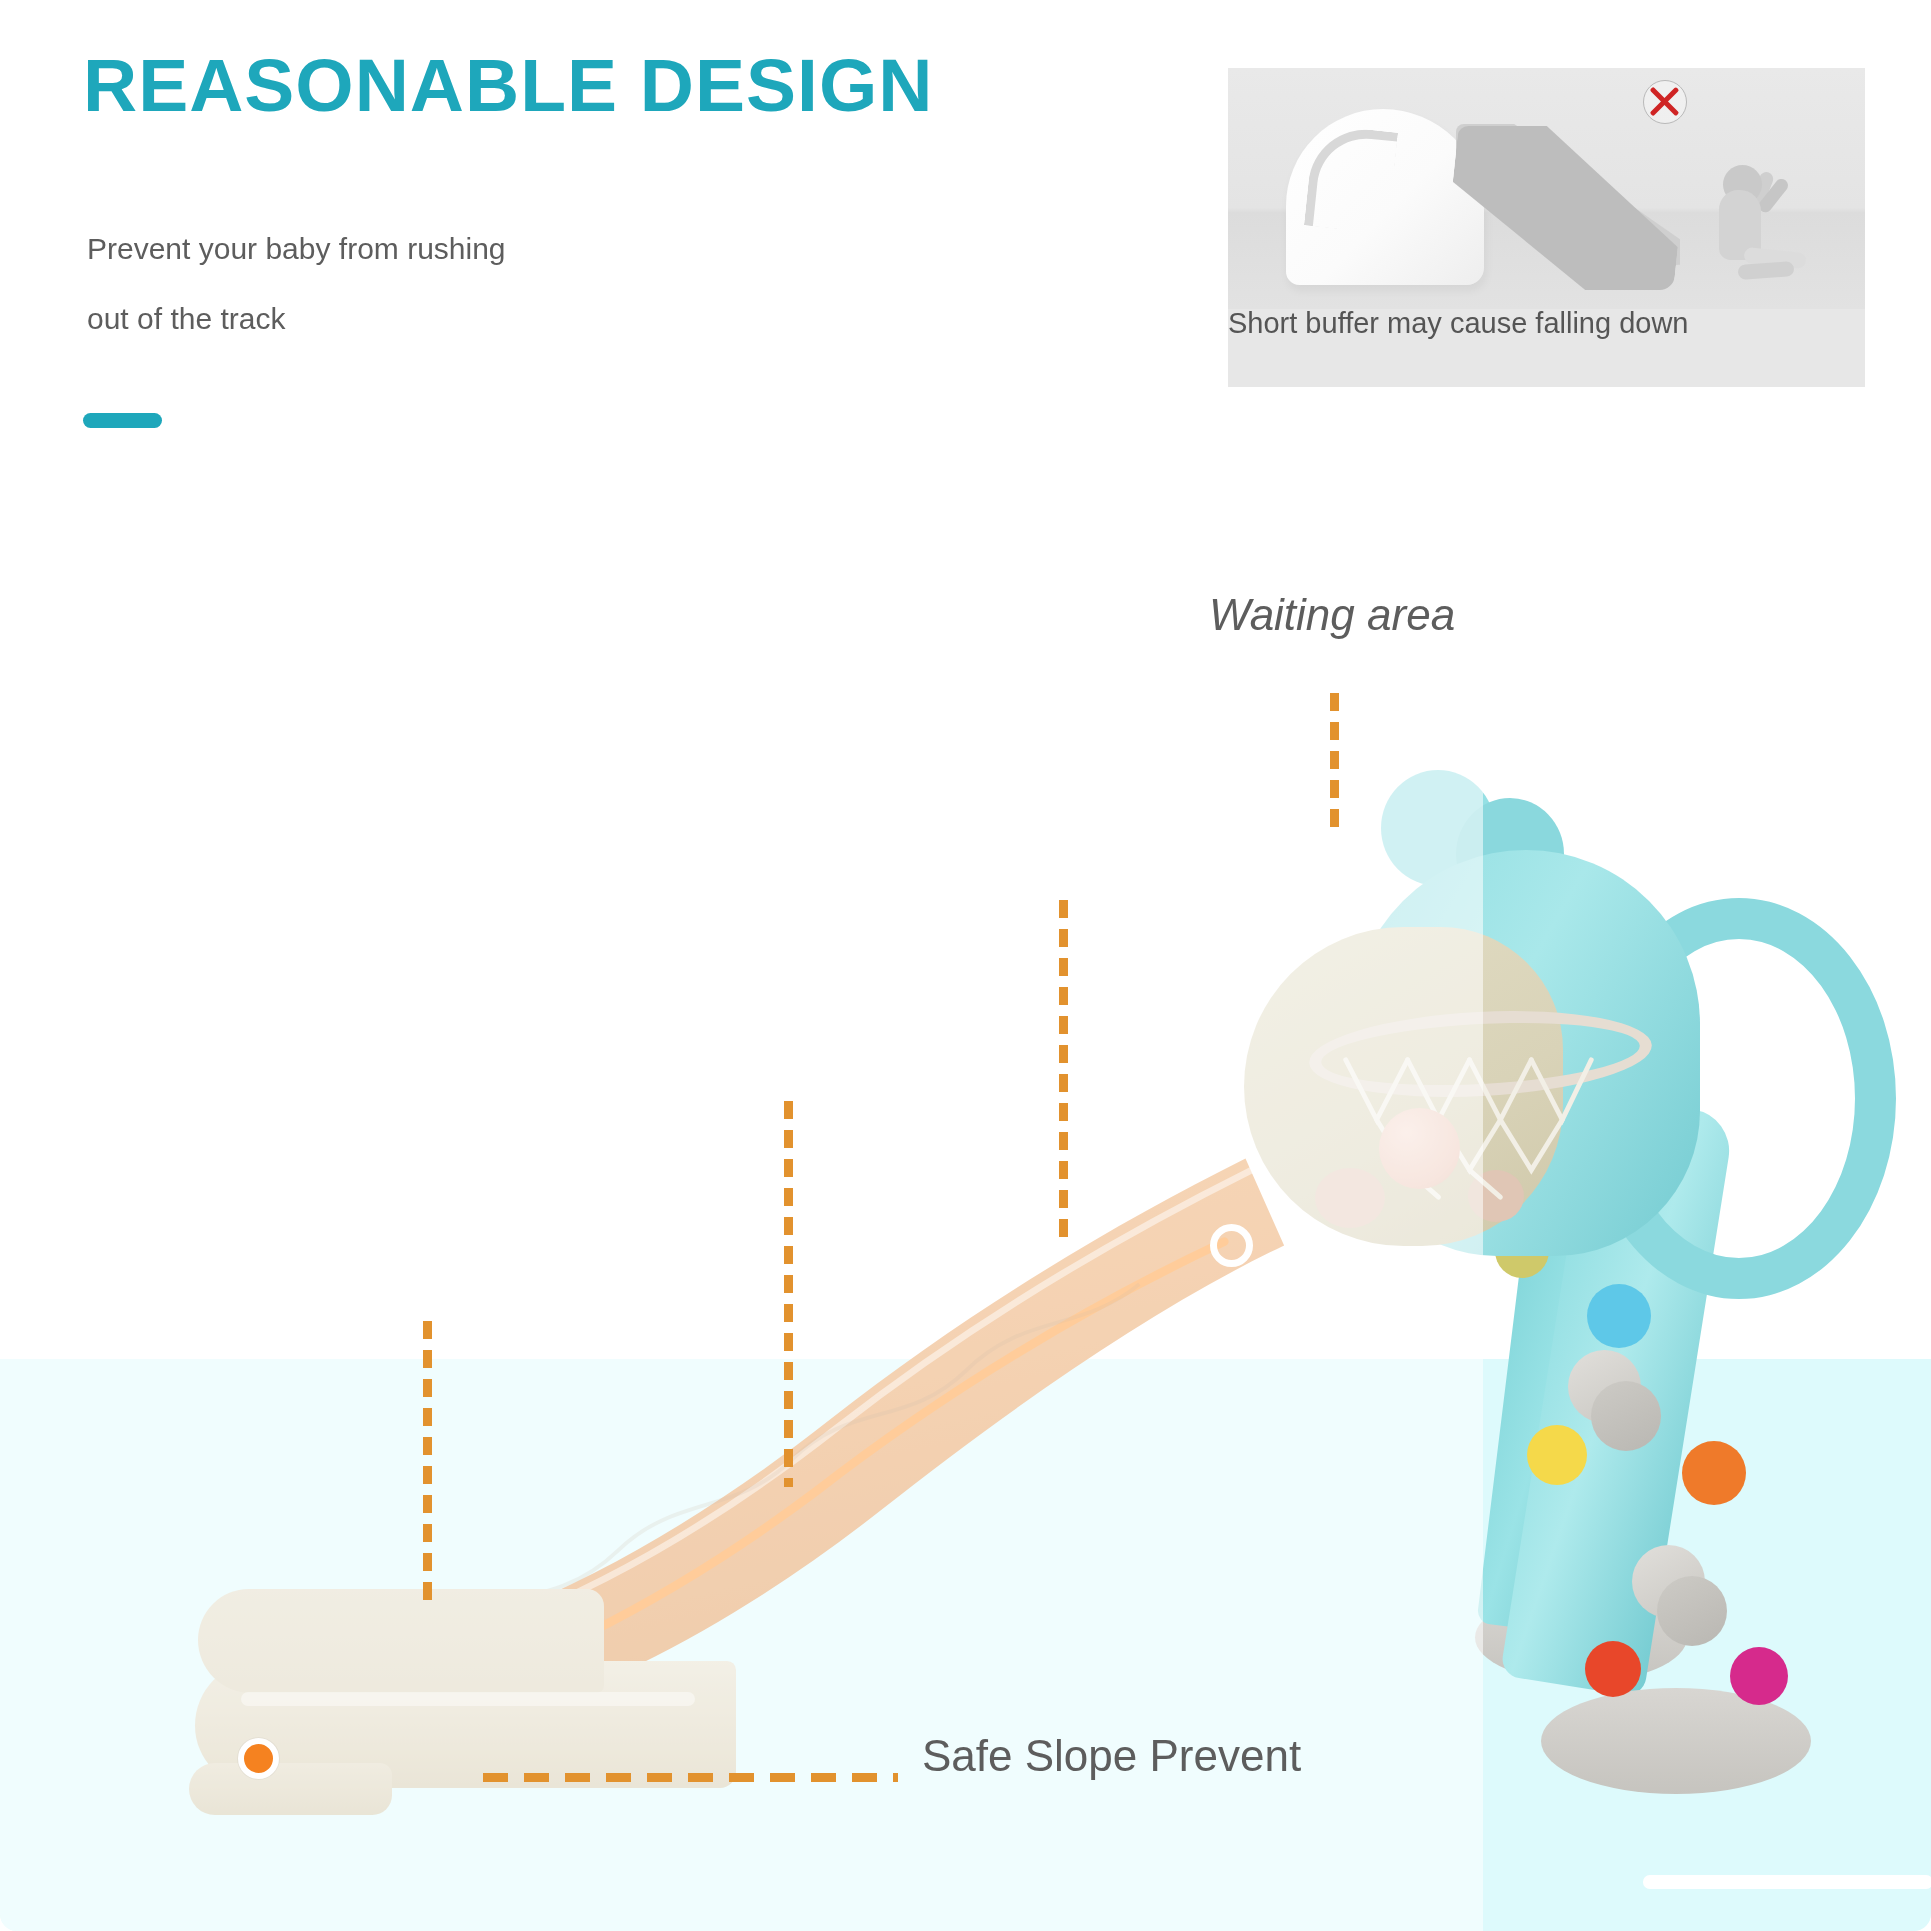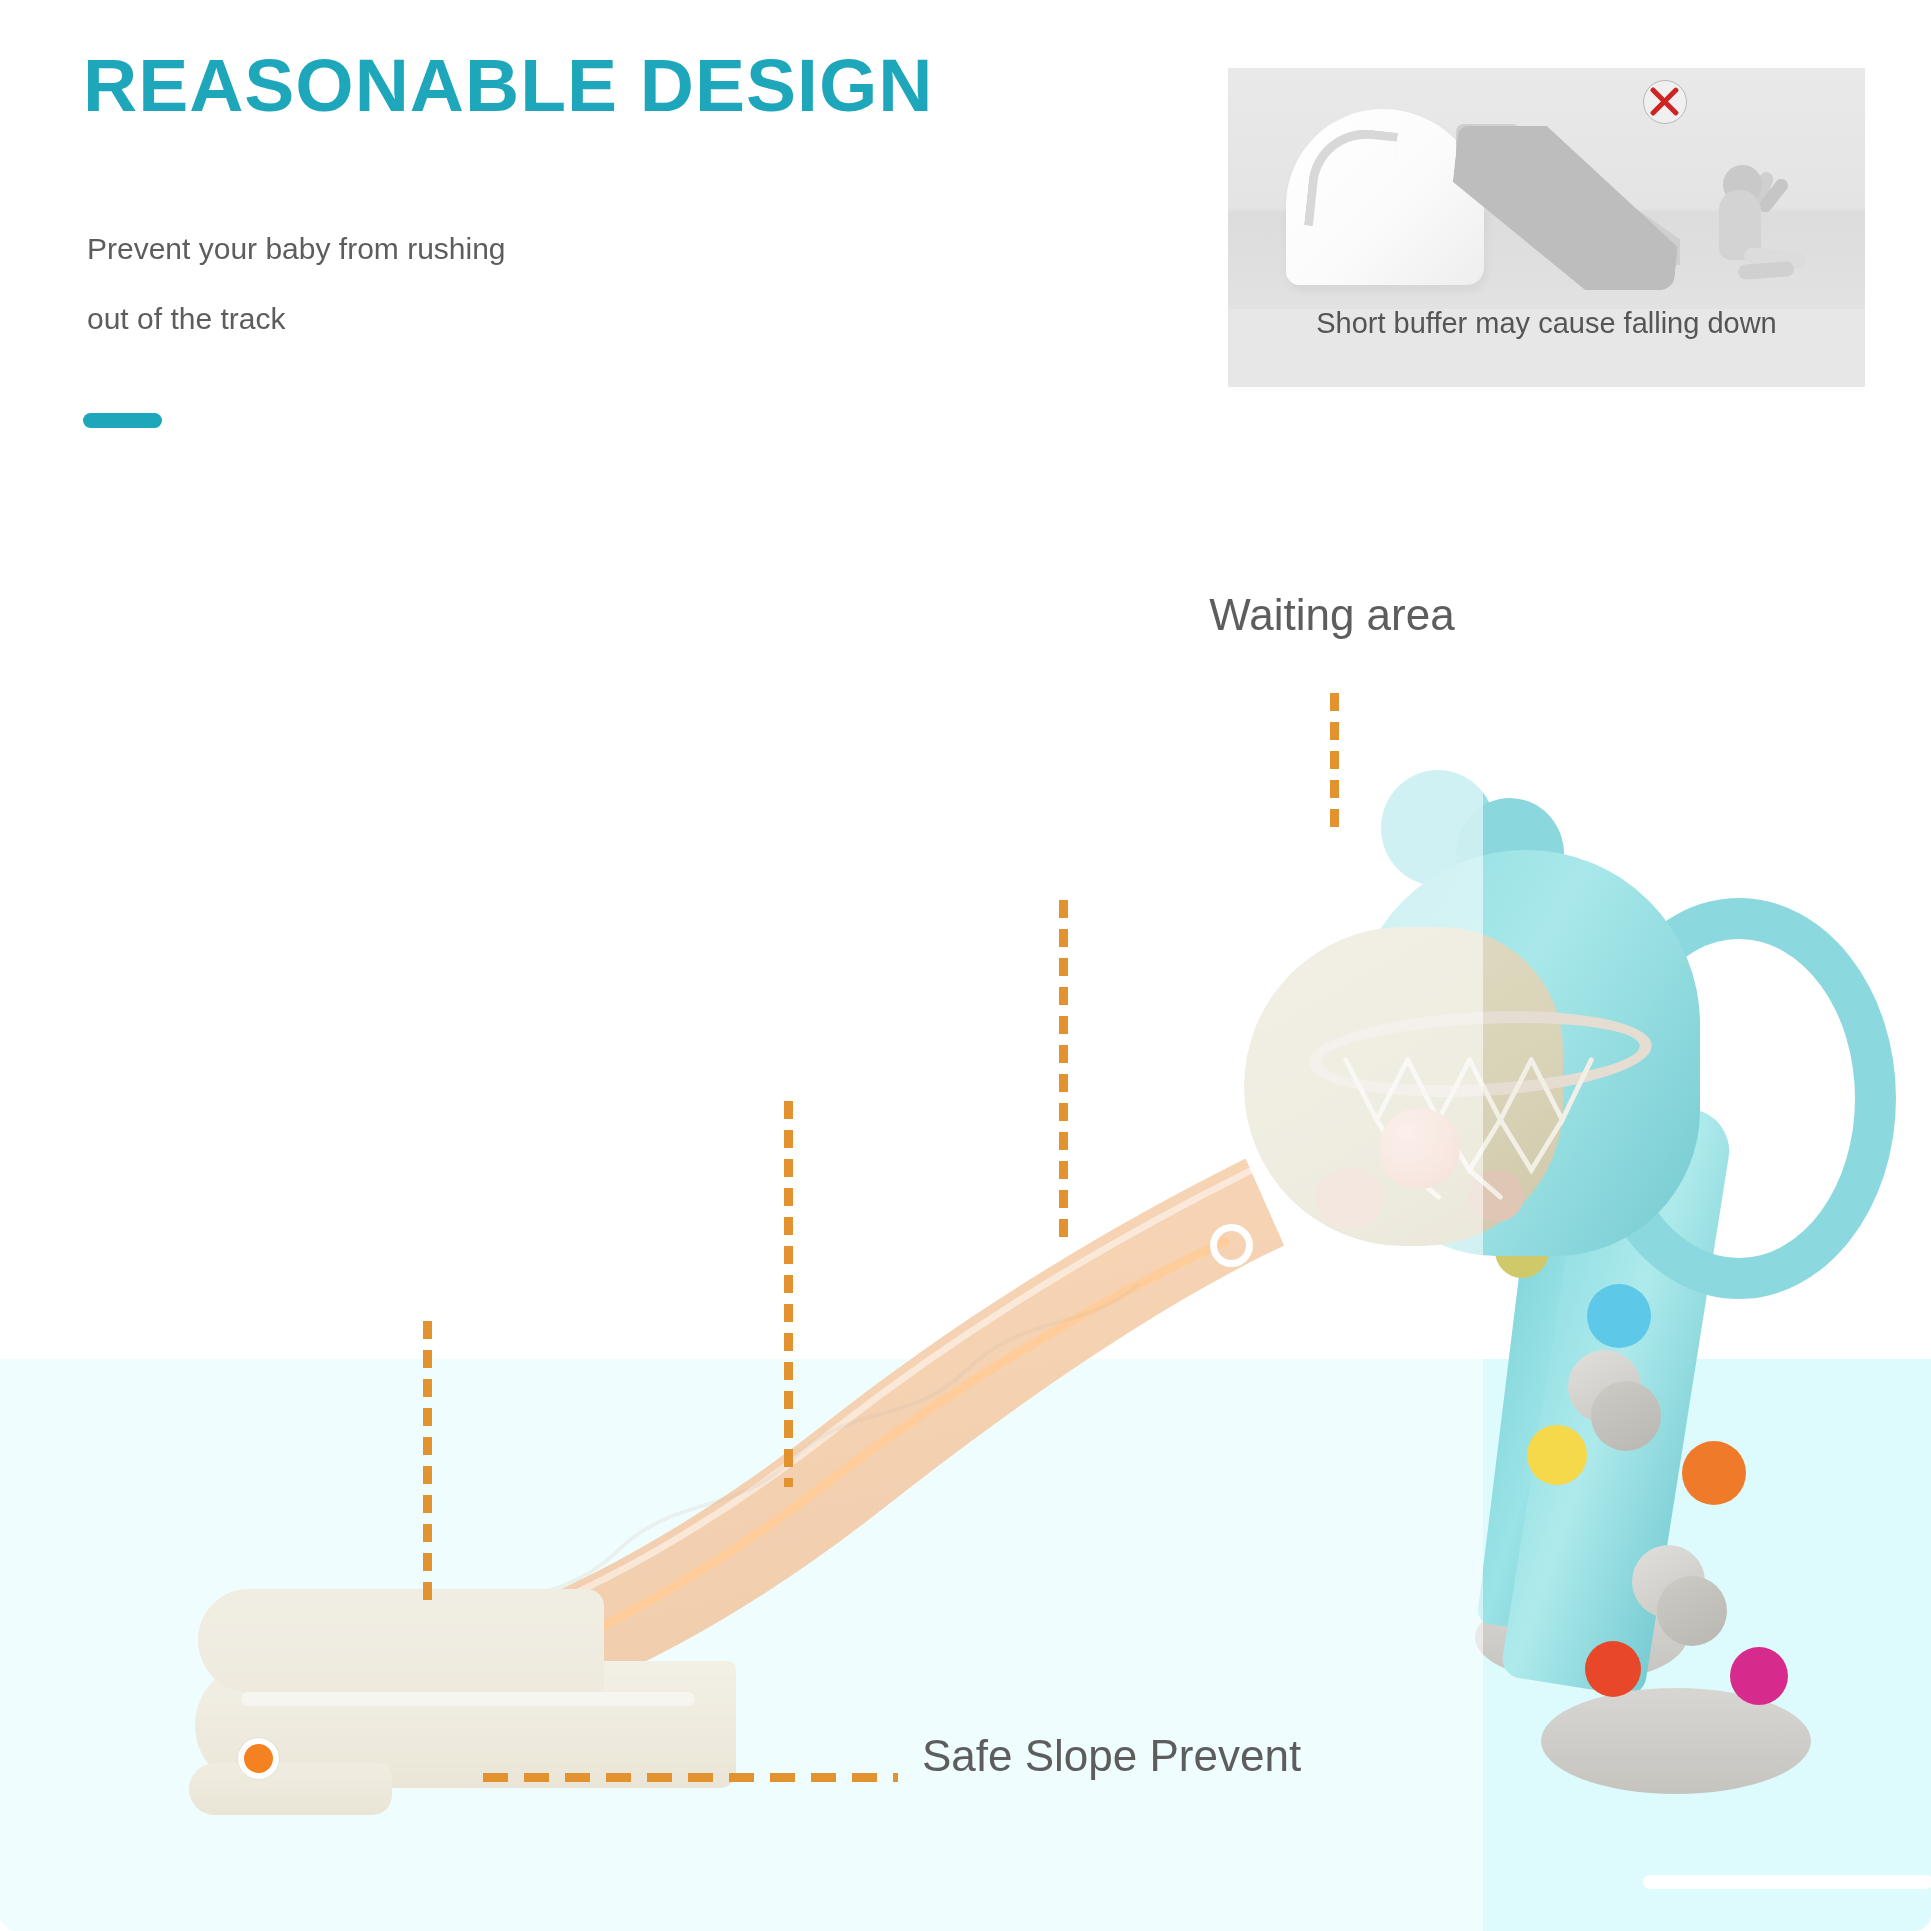--- a/index.html
+++ b/index.html
@@ -75,26 +75,26 @@
     border-radius:50%;border:1.9px solid #b9b9b9;background:rgba(255,255,255,.35);
   }
   .ins-x:before,.ins-x:after{
     content:"";position:absolute;left:18.3px;top:2.9px;width:4.8px;height:37px;
     background:#cf2424;border-radius:1.9px;
   }
   .ins-x:before{transform:rotate(45deg);}
   .ins-x:after{transform:rotate(-45deg);}
   .inset-caption{
     position:absolute;left:0;top:239px;width:637px;
-    text-align:center;font-size:29px;color:#555555;
+    text-align:left;font-size:29px;color:#555555;
   }
 
   
   .callout{position:absolute;color:#5d5d5d;font-size:44px;line-height:56px;text-align:center;white-space:pre-line;}
-  #lbl-waiting{left:1110px;top:587px;width:444px;}
+  #lbl-waiting{left:1110px;top:587px;width:444px;font-style:italic;}
   #lbl-accel{left:830px;top:745px;width:386px;}
   #lbl-decel{left:560px;top:946px;width:377px;}
   #lbl-extend{left:222px;top:1168px;width:406px;}
   #lbl-safe{left:922px;top:1728px;width:483px;text-align:left;}
 
   
   .vdash{position:absolute;width:8.7px;background-image:linear-gradient(#e2922e 62%,transparent 62%);background-size:8.7px 29px;}
   #d-waiting{left:1330px;top:693px;height:135px;}
   #d-accel{left:1059px;top:900px;height:348px;}
   #d-decel{left:784px;top:1101px;height:386px;}

